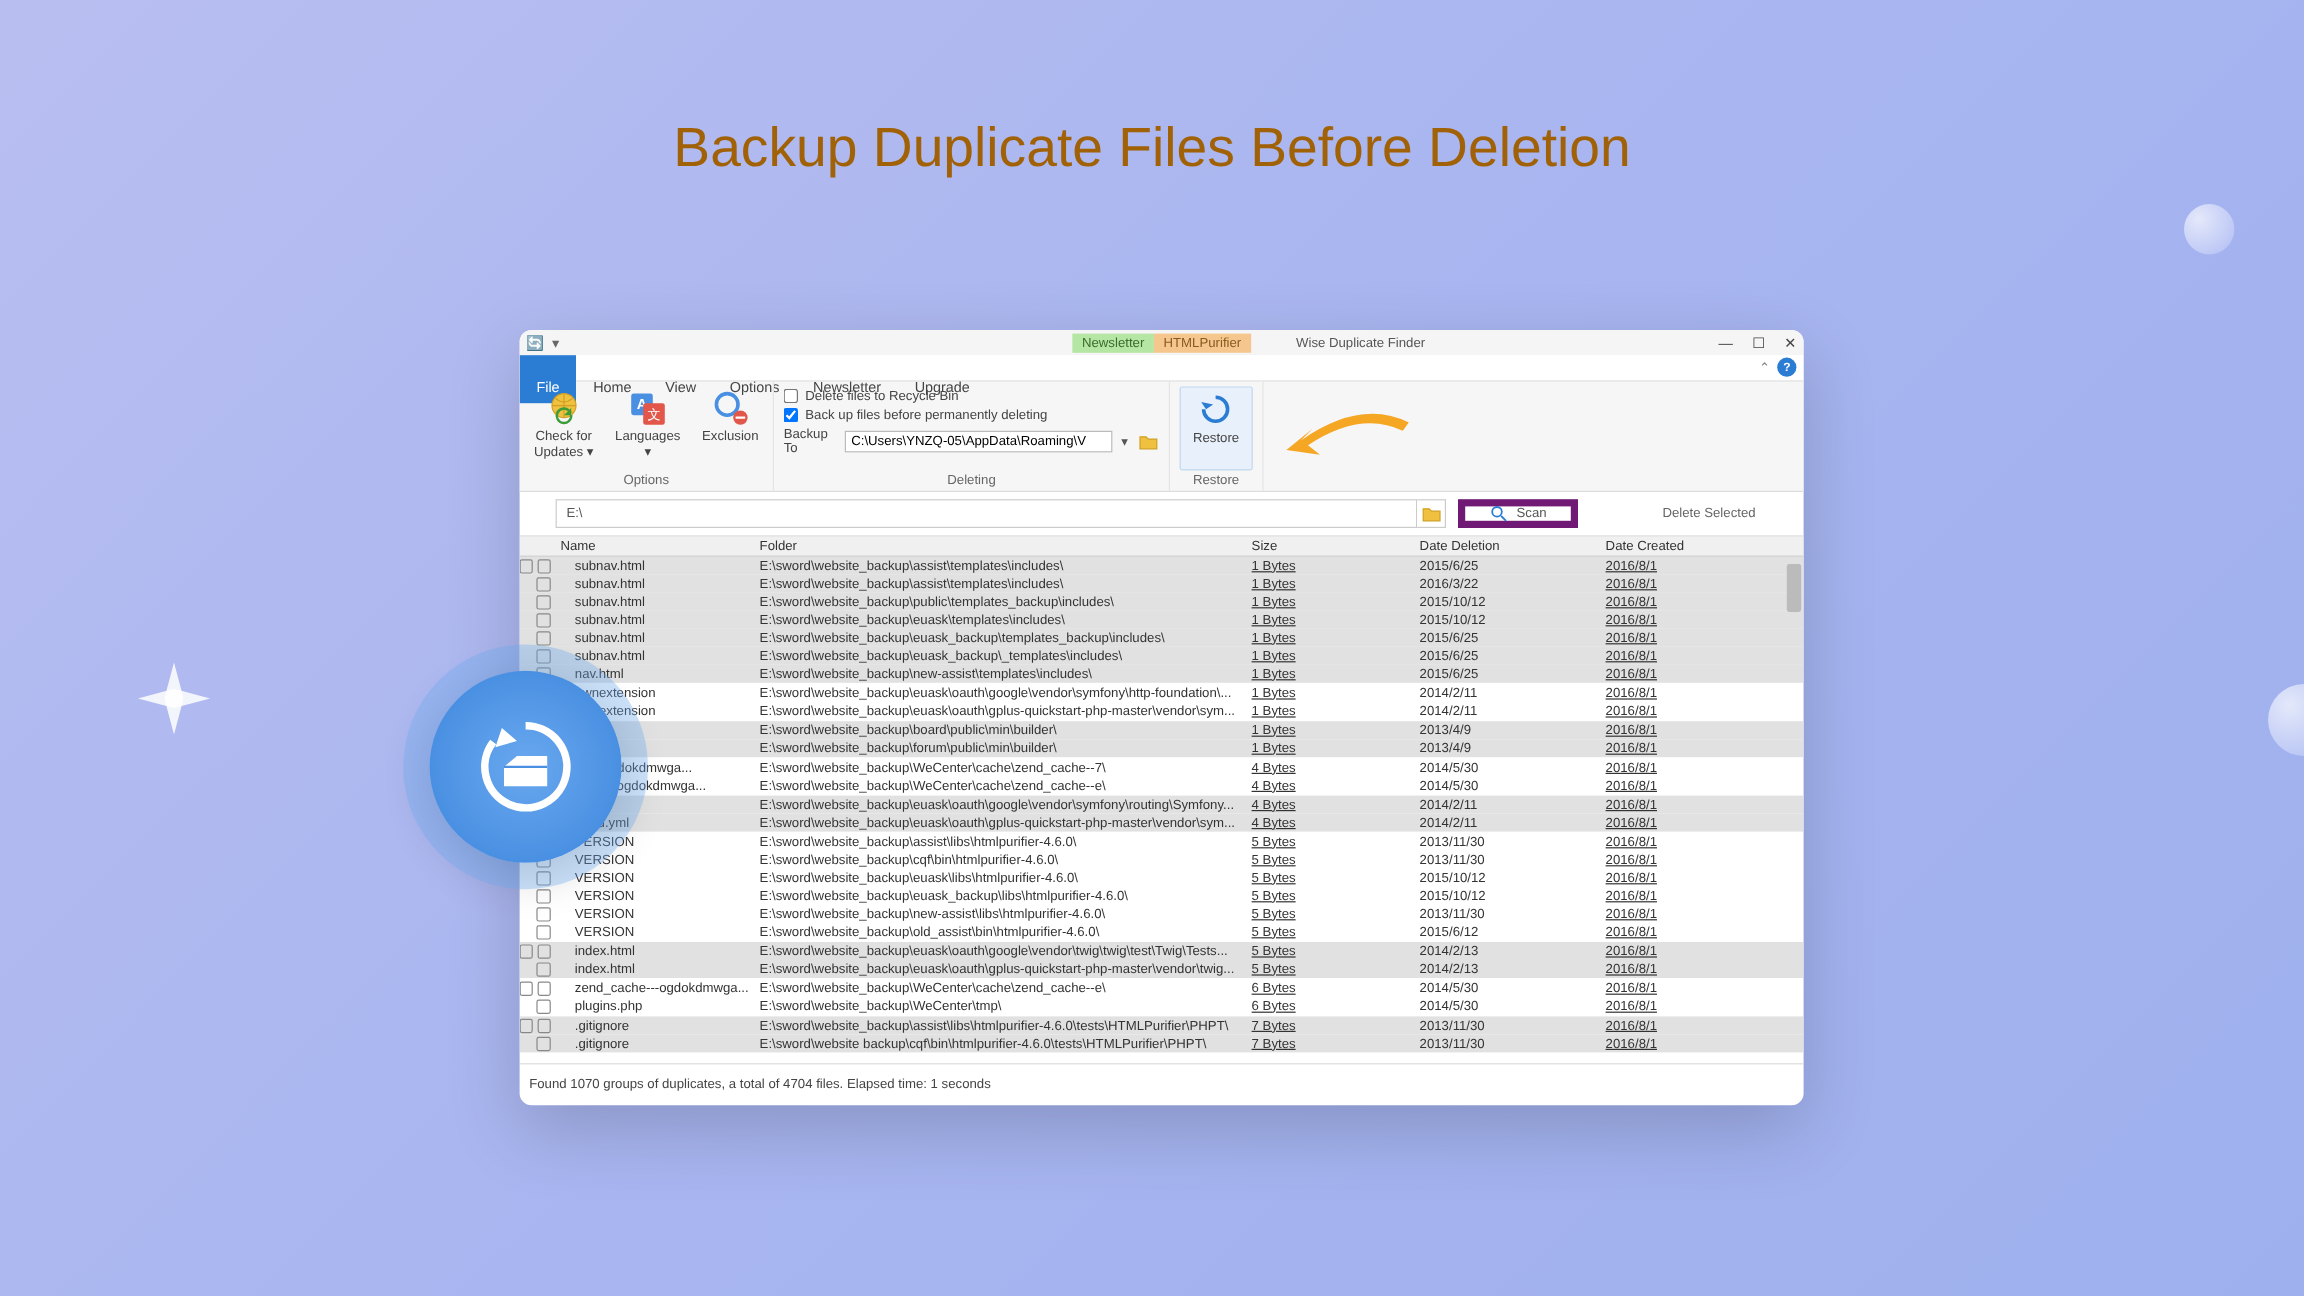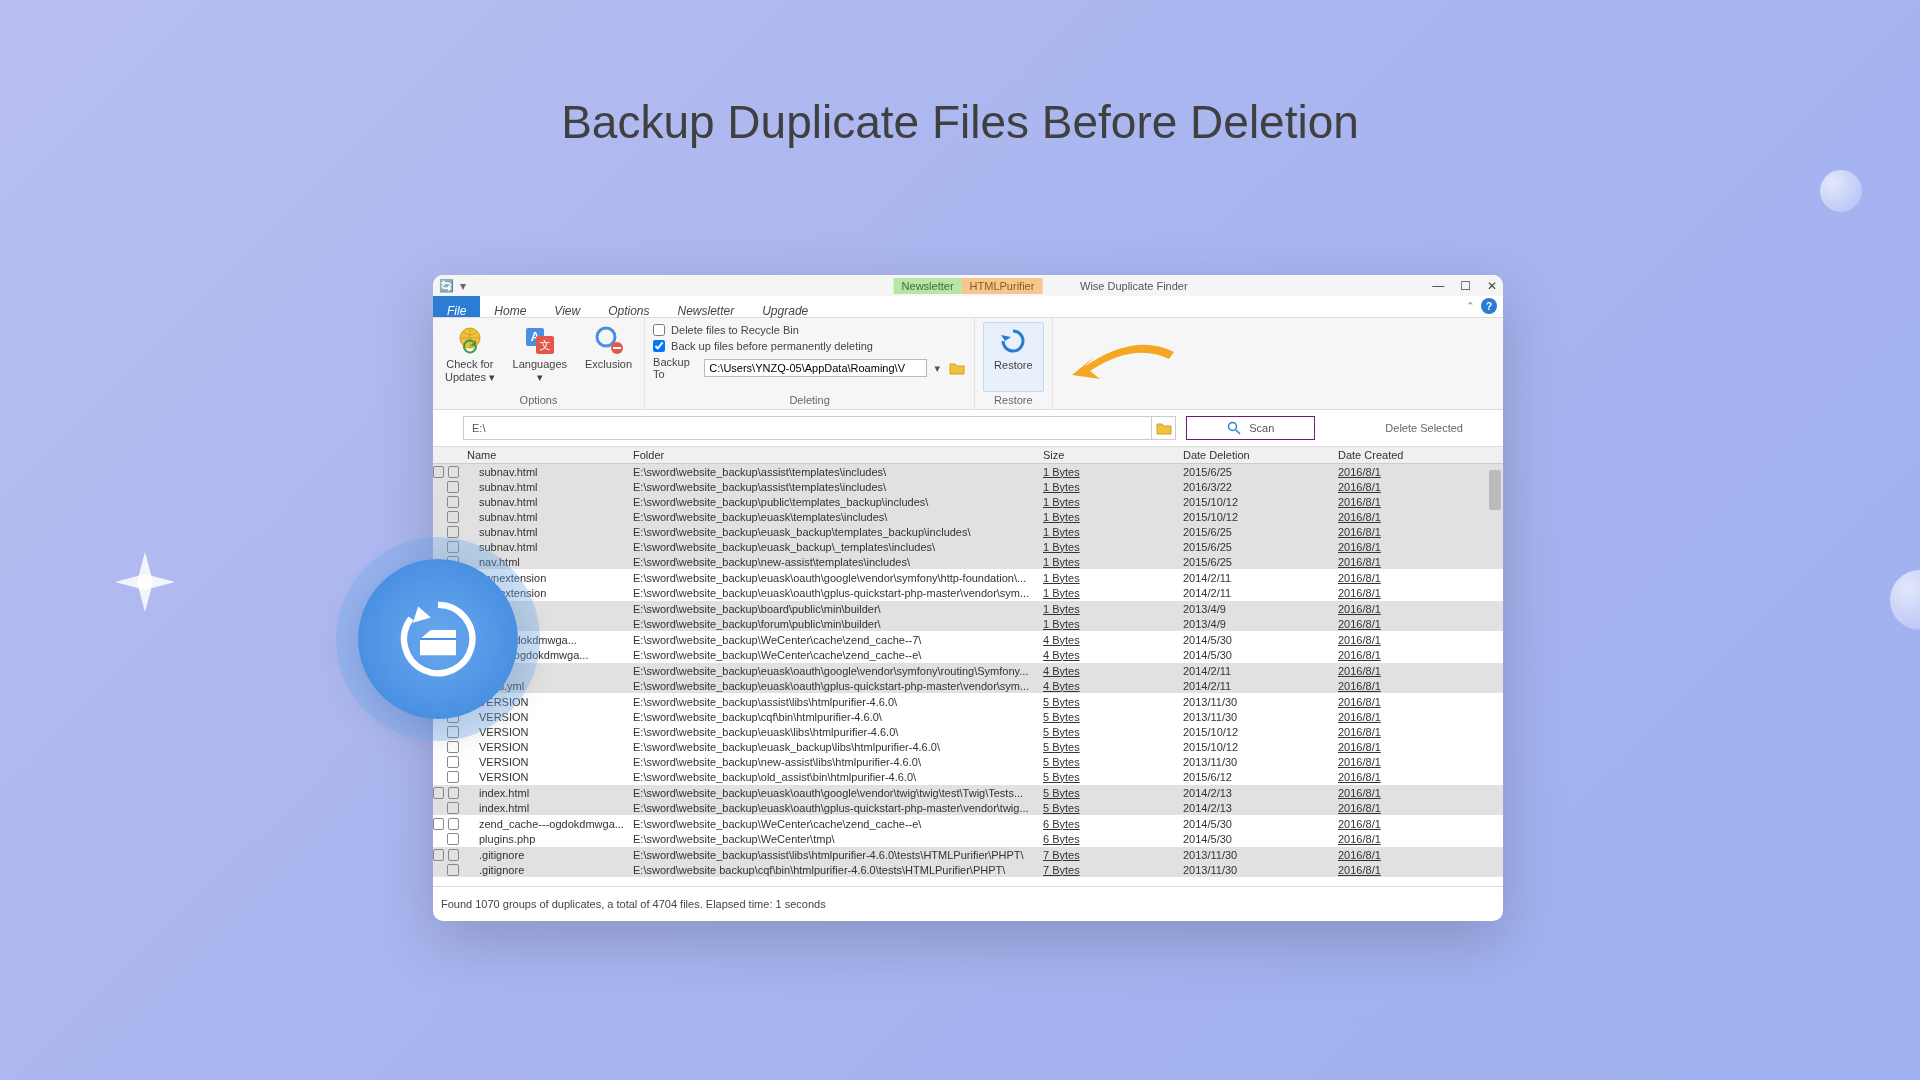--- a/index.html
+++ b/index.html
@@ -1,34 +1,34 @@
 <!DOCTYPE html>
 <html><head>
 <meta charset="utf-8">
 <style>
 * { margin:0; padding:0; box-sizing:border-box; font-family:"Segoe UI",Tahoma,sans-serif; }
 body { width:1920px; height:1080px; background:linear-gradient(135deg,#b8bef0 0%,#a8b5f0 50%,#9eb0ee 100%); position:relative; overflow:hidden; }
 .bg-bubble { position:absolute; border-radius:50%; background:radial-gradient(circle at 30% 30%,rgba(255,255,255,.7),rgba(200,210,255,.3)); }
-.hero-title { position:absolute; top:95px; left:50%; transform:translateX(-50%); color:#404040; font-size:46px; font-weight:500; }
+.hero-title { position:absolute; top:95px; left:50%; transform:translateX(-50%); color:#a16207; font-size:46px; font-weight:500; }
 .sparkle { position:absolute; width:60px; height:60px; }
 .sparkle::before,.sparkle::after { content:"";position:absolute; background:rgba(255,255,255,.85); }
 .sparkle::before { width:60px;height:16px;top:22px;left:0;border-radius:8px; clip-path:polygon(0 50%,50% 0,100% 50%,50% 100%); }
 .sparkle::after { width:16px;height:60px;top:0;left:22px;border-radius:8px; clip-path:polygon(50% 0,100% 50%,50% 100%,0 50%); }
 .app-window { position:absolute; left:433px; top:275px; width:1070px; height:646px; background:#fff; border-radius:10px; box-shadow:0 20px 60px rgba(0,0,0,.18); overflow:hidden; display:flex; flex-direction:column; }
 .titlebar { height:21px; background:#f5f5f5; display:flex; align-items:center; padding:0 6px; font-size:11px; position:relative; }
 .titlebar .qat { display:flex; gap:6px; align-items:center; }
 .titlebar .qat span { font-size:12px; color:#666; }
 .center-tags { position:absolute; left:50%; transform:translateX(-50%); display:flex; gap:0; }
 .tag { padding:2px 8px; font-size:11px; }
 .tag.nl { background:#b5e6a3; color:#3d6b2e; }
 .tag.pro { background:#f5c78f; color:#8a5a1f; }
 .app-title { position:absolute; left:calc(50% + 112px); font-size:11px; color:#555; }
 .wincontrols { position:absolute; right:6px; display:flex; gap:16px; color:#444; font-size:12px; }
 .tabbar { height:22px; background:#fff; display:flex; border-bottom:1px solid #ddd; font-size:12px; position:relative; }
-.tab { padding:8px 14px; color:#444; cursor:pointer;font-style:italic; }
+.tab { padding:20px 14px; color:#444; cursor:pointer; }
 .tab.active { background:#2b7cd3; color:#fff; }
 .tabbar .right-icons { position:absolute; right:6px; top:2px; display:flex; gap:6px; align-items:center; }
 .tabbar .help-icon { width:16px;height:16px;background:#2b7cd3;border-radius:50%;display:flex;align-items:center;justify-content:center;color:#fff;font-size:10px;font-weight:bold; }
 .ribbon { height:92px; background:#f6f6f6; border-bottom:1px solid #ddd; display:flex; }
 .ribbon-group { border-right:1px solid #e4e4e4; display:flex; flex-direction:column; padding:4px 8px 0 8px; position:relative; }
 .ribbon-group .group-row { display:flex; gap:10px; flex:1; }
 .ribbon-group .group-label { text-align:center; font-size:11px; color:#666; padding:2px 0 3px; }
 .rbtn { display:flex; flex-direction:column; align-items:center; gap:2px; font-size:11px; color:#444; cursor:pointer; padding:2px 4px; text-align:center; line-height:1.15; }
 .rbtn .ico { width:32px; height:32px; display:flex; align-items:center; justify-content:center; }
 .deleting-group { padding-top:6px; }
@@ -37,21 +37,21 @@
 .backup-row { display:flex; align-items:center; gap:4px; }
 .backup-row span{ font-size:11px; color:#444; }
 .backup-row input[type=text]{ font-size:11px; width:240px; height:18px; border:1px solid #bbb; padding:0 4px; }
 .backup-row .drop { width:14px; text-align:center; color:#555; }
 .backup-row .folder-btn{ width:20px;height:18px;display:flex;align-items:center;justify-content:center; }
 .restore-group .rbtn{ padding:2px 10px; }
 .arrow { position:absolute; left:1064px; top:337px; width:120px; height:60px; }
 .searchbar { height:36px; display:flex; align-items:center; padding:6px 30px; gap:10px; }
 .path-input { flex:1; height:24px; border:1px solid #ccc; font-size:11px; padding:0 8px; color:#555; }
 .folder-icon{ width:24px;height:24px;display:flex;align-items:center;justify-content:center;background:#fff;border:1px solid #ccc;border-left:none; }
-.scan-btn { width:129px; height:24px; border:1px solid #701a75; background:#fff; color:#555; font-size:11px; display:flex;align-items:center;justify-content:center;gap:8px; }
+.scan-btn { width:100px; height:24px; border:6px solid #701a75; background:#fff; color:#555; font-size:11px; display:flex;align-items:center;justify-content:center;gap:8px; }
 .delete-btn { margin-left:50px; font-size:11px; color:#666; padding:4px 10px; }
 .grid-wrap{ flex:1; position:relative; overflow:hidden; }
 .grid-header{ display:flex; background:#f0f0f0; border-top:1px solid #ddd; border-bottom:1px solid #ccc; font-size:11px; color:#333; height:18px; align-items:center; }
 .col-check{ width:30px; }
 .col-name{ width:170px; padding-left:4px; }
 .col-folder{ width:410px; }
 .col-size{ width:140px; }
 .col-mod{ width:155px; }
 .col-created{ flex:1; }
 .grid-body{ overflow-y:auto; height:calc(100% - 18px);} 

